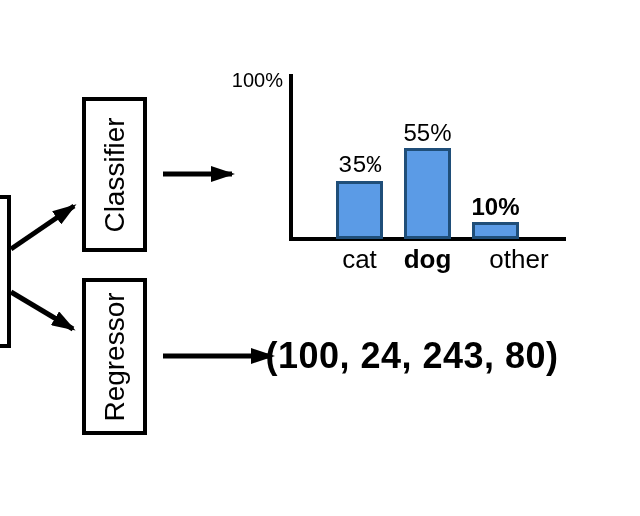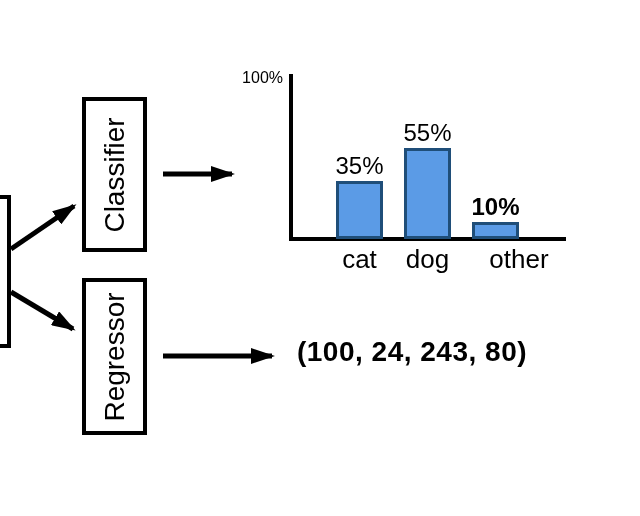--- a/index.html
+++ b/index.html
@@ -13,34 +13,34 @@
   }
   .box-label{
     position:absolute;left:50%;top:50%;
     transform:translate(-50%,-50%) rotate(-90deg);
     white-space:nowrap;font-size:28px;line-height:1;color:#000;
   }
   #arrow-layer{position:absolute;left:0;top:0;width:640px;height:516px;}
   .axis{position:absolute;background:#000;}
   #ylabel-100{
     position:absolute;left:283px;top:70px;transform:translateX(-100%);
-    font-size:16px;line-height:1;white-space:nowrap;
+    font-size:20px;line-height:1;white-space:nowrap;
   }
   .bar{position:absolute;box-sizing:border-box;border:3px solid #1F4E79;}
   .bar-value-label{
     position:absolute;transform:translateX(-50%);font-size:24px;line-height:1;
     white-space:nowrap;text-align:right;
   }
   .bar-cat-label{
     position:absolute;transform:translateX(-50%);font-size:26px;line-height:1;
     white-space:nowrap;text-align:center;top:246px;
   }
   #regressor-output{
     position:absolute;left:412px;top:338px;transform:translateX(-50%);
-    font-size:28px;font-weight:bold;line-height:1;white-space:nowrap;
+    font-size:36px;font-weight:bold;line-height:1;white-space:nowrap;
     letter-spacing:0.5px;
   }
 </style>
 </head>
 <body>
 
 <div id="stage">
 
   <div class="box" style="left:-60px;top:195px;width:71px;height:153px;"></div>
 
@@ -63,25 +63,25 @@
     <line x1="163" y1="174" x2="232" y2="174" stroke="#000" stroke-width="5" marker-end="url(#ah)"></line>
     <line x1="163" y1="356" x2="272" y2="356" stroke="#000" stroke-width="5" marker-end="url(#ah)"></line>
   </svg>
 
   <div id="chart">
     <div class="axis" style="left:289px;top:74px;width:4px;height:167px;"></div>
     <div class="axis" style="left:289px;top:237px;width:277px;height:4px;"></div>
     <div id="ylabel-100">100%</div>
     <div id="chart-bars">
         <div class="bar" style="left: 336px; top: 181px; width: 47px; height: 58px; background: rgb(91, 155, 230); border-color: rgb(31, 78, 121);"></div>
-        <div class="bar-value-label" style="left: 359.5px; top: 154px;">35%</div>
+        <div class="bar-value-label" style="left: 359.5px; top: 154px; font-family: Liberation Mono, monospace;">35%</div>
         <div class="bar-cat-label" style="left: 359.5px; text-align: center;">cat</div>
         <div class="bar" style="left: 404px; top: 148px; width: 47px; height: 91px; background: rgb(91, 155, 230); border-color: rgb(31, 78, 121);"></div>
         <div class="bar-value-label" style="left: 427.5px; top: 121px;">55%</div>
-        <div class="bar-cat-label" style="left: 427.5px;">dog</div>
+        <div class="bar-cat-label" style="left: 427.5px; font-weight: bold;">dog</div>
         <div class="bar" style="left: 472px; top: 222px; width: 47px; height: 17px; background: rgb(91, 155, 230); border-color: rgb(31, 78, 121);"></div>
         <div class="bar-value-label" style="left: 495.5px; top: 195px; font-weight: bold;">10%</div>
         <div class="bar-cat-label" style="left: 519px;">other</div>
       </div>
   </div>
 
   <div id="regressor-output">(100, 24, 243, 80)</div>
 
 </div>
 

